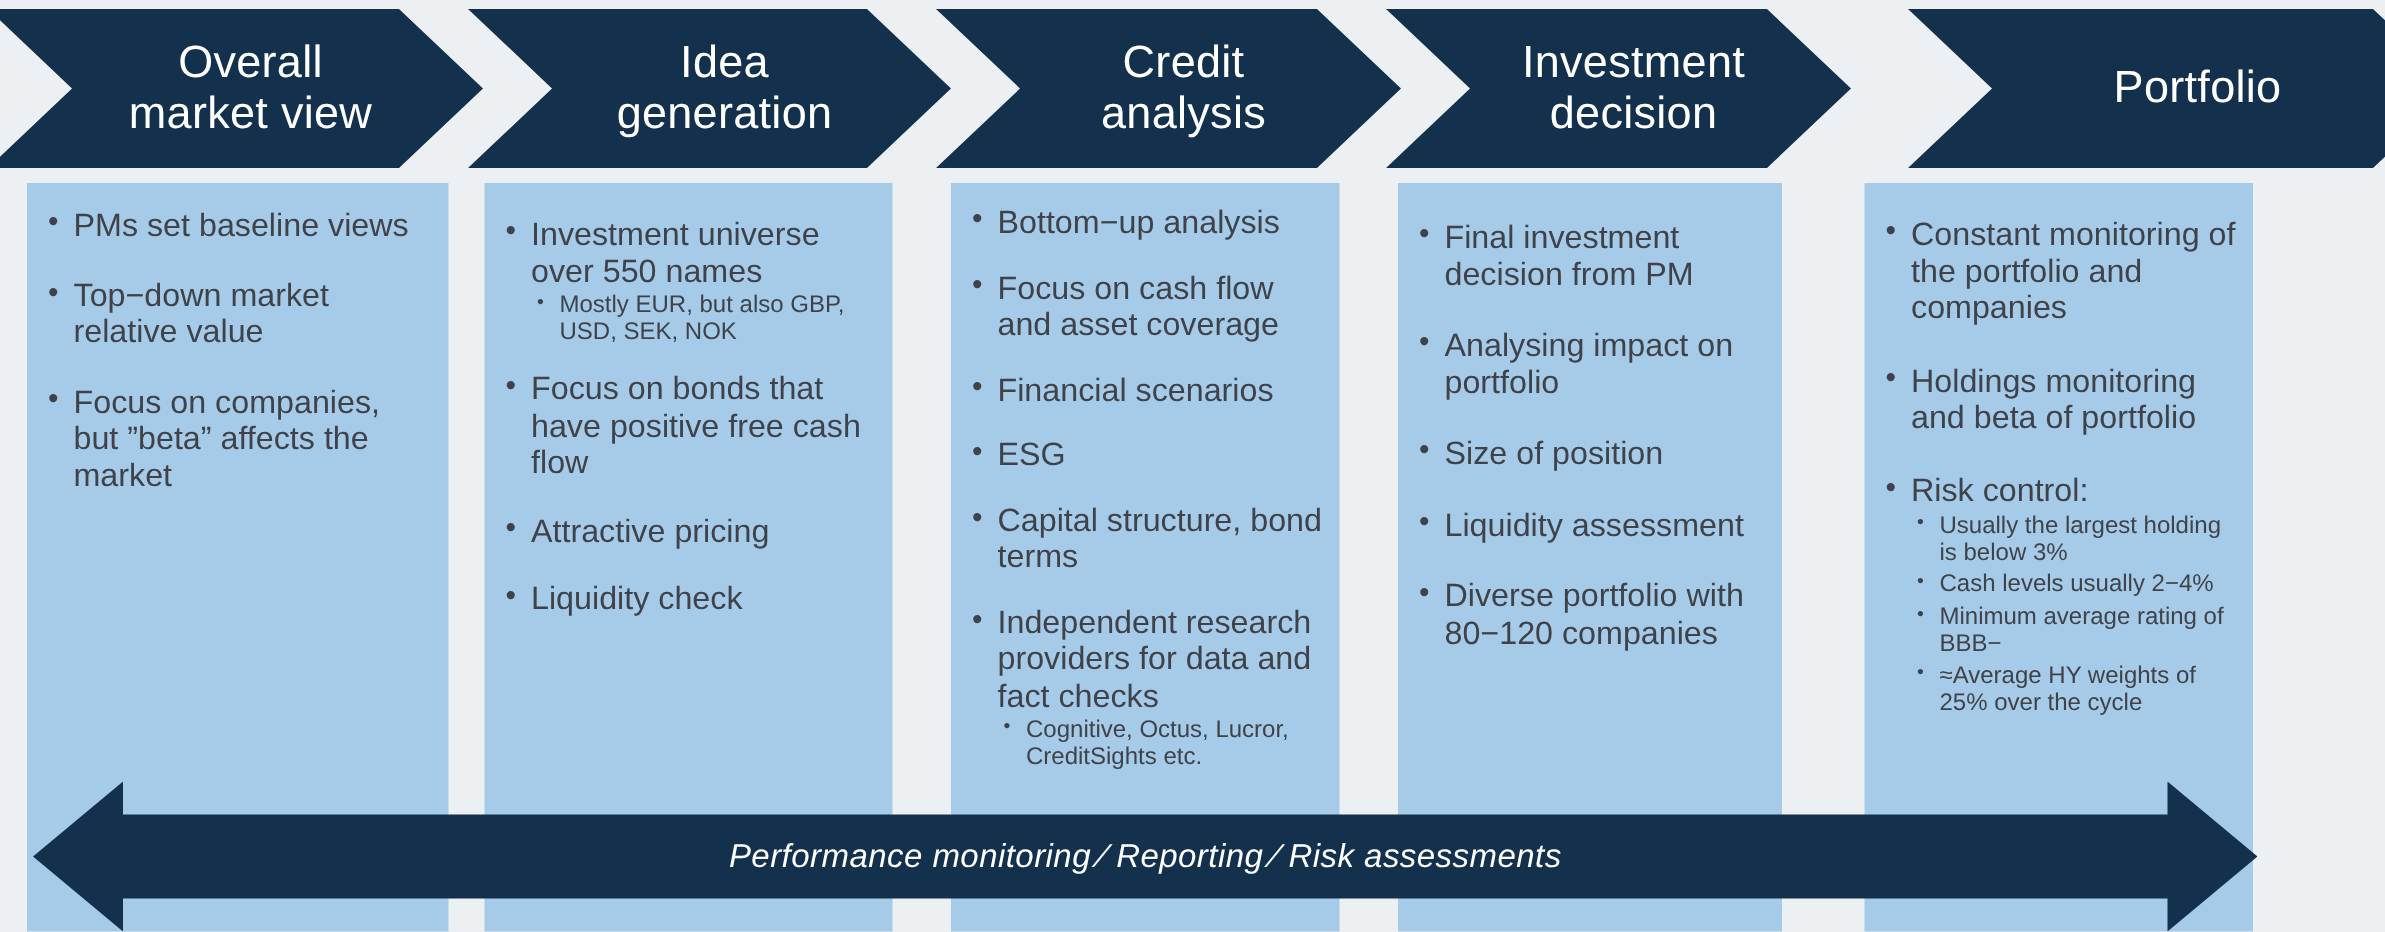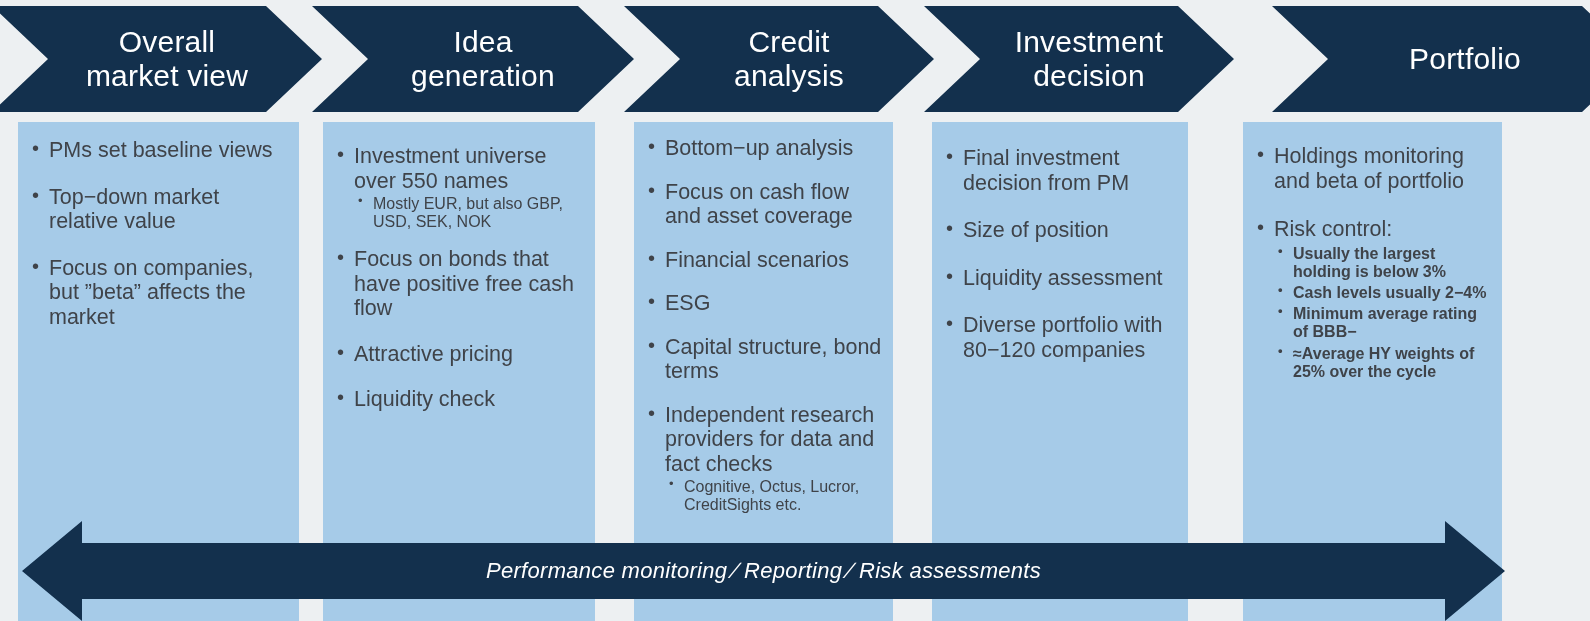--- a/index.html
+++ b/index.html
@@ -117,21 +117,21 @@
   .panel.p2 { padding-top: 22px; }
   .panel.p2 .bullets > li { margin-bottom: 21px; }
   .panel.p2 .bullets > li.has-sub { margin-bottom: 16px; }
   .panel.p3 { padding-top: 14px; }
   .panel.p3 .bullets > li { margin-bottom: 19px; }
   .panel.p4 { padding-top: 24px; }
   .panel.p4 .bullets > li { margin-bottom: 23px; }
   .panel.p5 { padding-top: 22px; }
   .panel.p5 .bullets > li { margin-bottom: 24px; }
   .panel.p5 .bullets > li.has-sub { margin-bottom: 6px; }
-  .panel.p5 .subbullets > li { margin-top: 3px; font-weight: bold; }
+  .panel.p5 .subbullets > li { margin-top: 3px; }
 
   
   .banner {
     position: absolute;
     left: 22px;
     top: 521px;
     width: 1483px;
     height: 100px;
     background: #13304d;
     clip-path: polygon(
@@ -253,33 +253,39 @@
       </li>
     </ul>
   </div>
 
   <div class="panel p4" style="left:932px; width:256px;">
     <ul class="bullets">
       <li>
         <span>Final investment decision from PM</span>
       </li>
       <li>
+        <span>Analysing impact on portfolio</span>
+      </li>
+      <li>
         <span>Size of position</span>
       </li>
       <li>
         <span>Liquidity assessment</span>
       </li>
       <li>
         <span>Diverse portfolio with 80−120 companies</span>
       </li>
     </ul>
   </div>
 
   <div class="panel p5" style="left:1243px; width:259px;">
     <ul class="bullets">
+      <li>
+        <span>Constant monitoring of the portfolio and companies</span>
+      </li>
       <li>
         <span>Holdings monitoring and beta of portfolio</span>
       </li>
       <li class="has-sub">
         <span>Risk control:</span>
         <ul class="subbullets">
           <li>
             <span>Usually the largest holding is below 3%</span>
           </li>
           <li>

